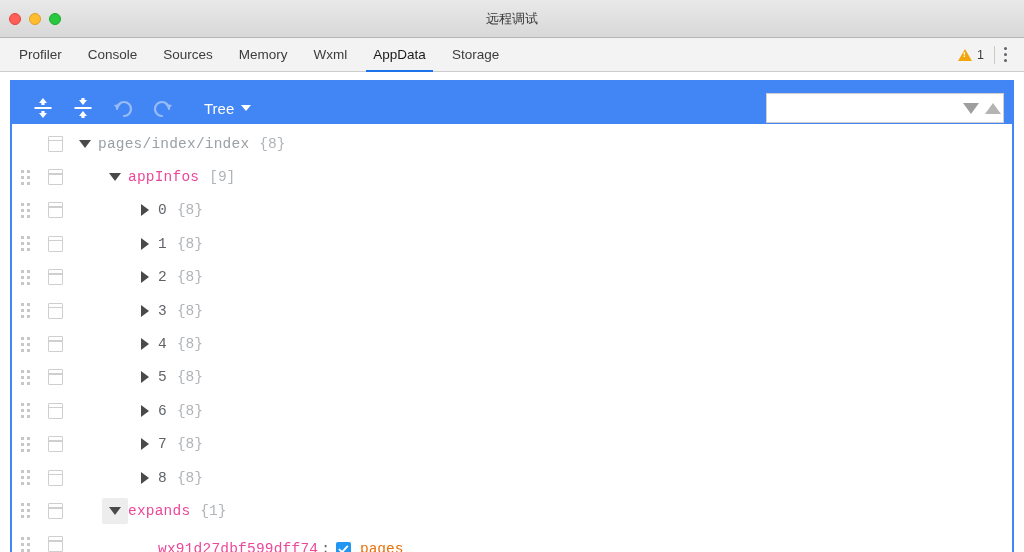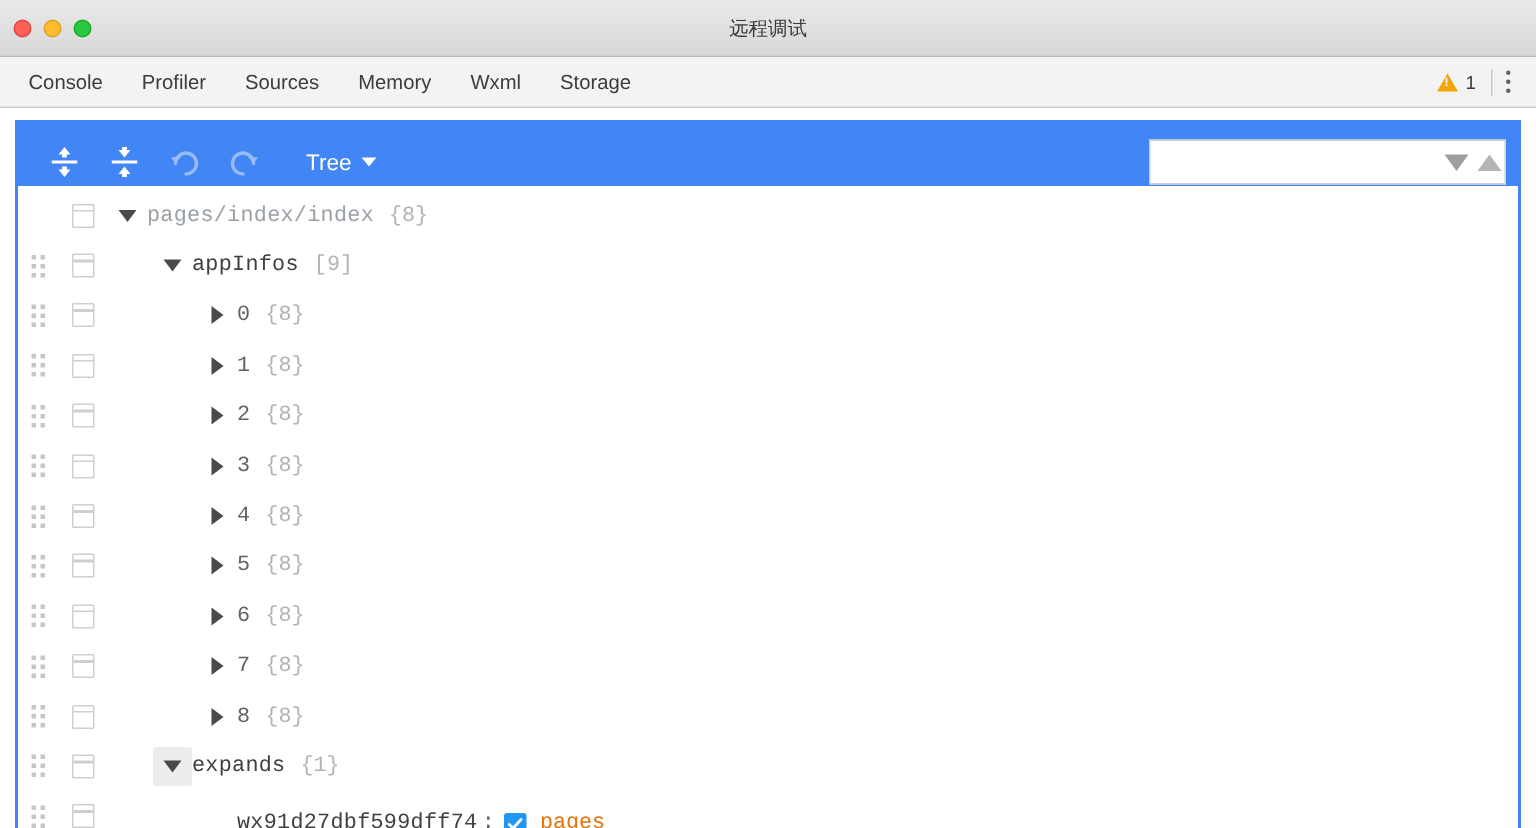--- a/index.html
+++ b/index.html
@@ -247,21 +247,21 @@
     border-top: 8px solid #4a4a4a;
   }
   .toggle .t-closed {
     width: 0; height: 0;
     border-top: 6px solid transparent;
     border-bottom: 6px solid transparent;
     border-left: 8px solid #4a4a4a;
   }
   .toggle.empty { visibility: hidden; }
   .label { color: #9aa0a6; letter-spacing: 0.2px; }
-  .label.key { color: #404040; }
+  .label.key { color: #ec4899; }
   .label.idx { color: #5f6368; }
   .count { color: #b0b4b8; margin-left: 10px; }
   .colon { color: #5f6368; margin: 0 6px 0 3px; }
   .checkbox {
     width: 15px; height: 15px;
     background: #2196f3;
     border-radius: 2px;
     display: inline-flex;
     align-items: center;
     justify-content: center;
@@ -277,25 +277,26 @@
 <div class="titlebar">
   <div class="traffic">
     <span class="light red"></span>
     <span class="light yellow"></span>
     <span class="light green"></span>
   </div>
   <div class="window-title">远程调试</div>
 </div>
 
 <div class="tabbar">
+  <div class="tab">Profiler</div>
   <div class="tab">Console</div>
-  <div class="tab">Profiler</div>
   <div class="tab">Sources</div>
   <div class="tab">Memory</div>
   <div class="tab">Wxml</div>
+  <div class="tab active">AppData</div>
   <div class="tab">Storage</div>
 
   <div class="tabbar-right">
     <div class="warn-group">
       <span class="warn-icon"></span>
       <span class="warn-count">1</span>
     </div>
     <div class="vsep"></div>
     <div class="kebab">
       <i></i>

